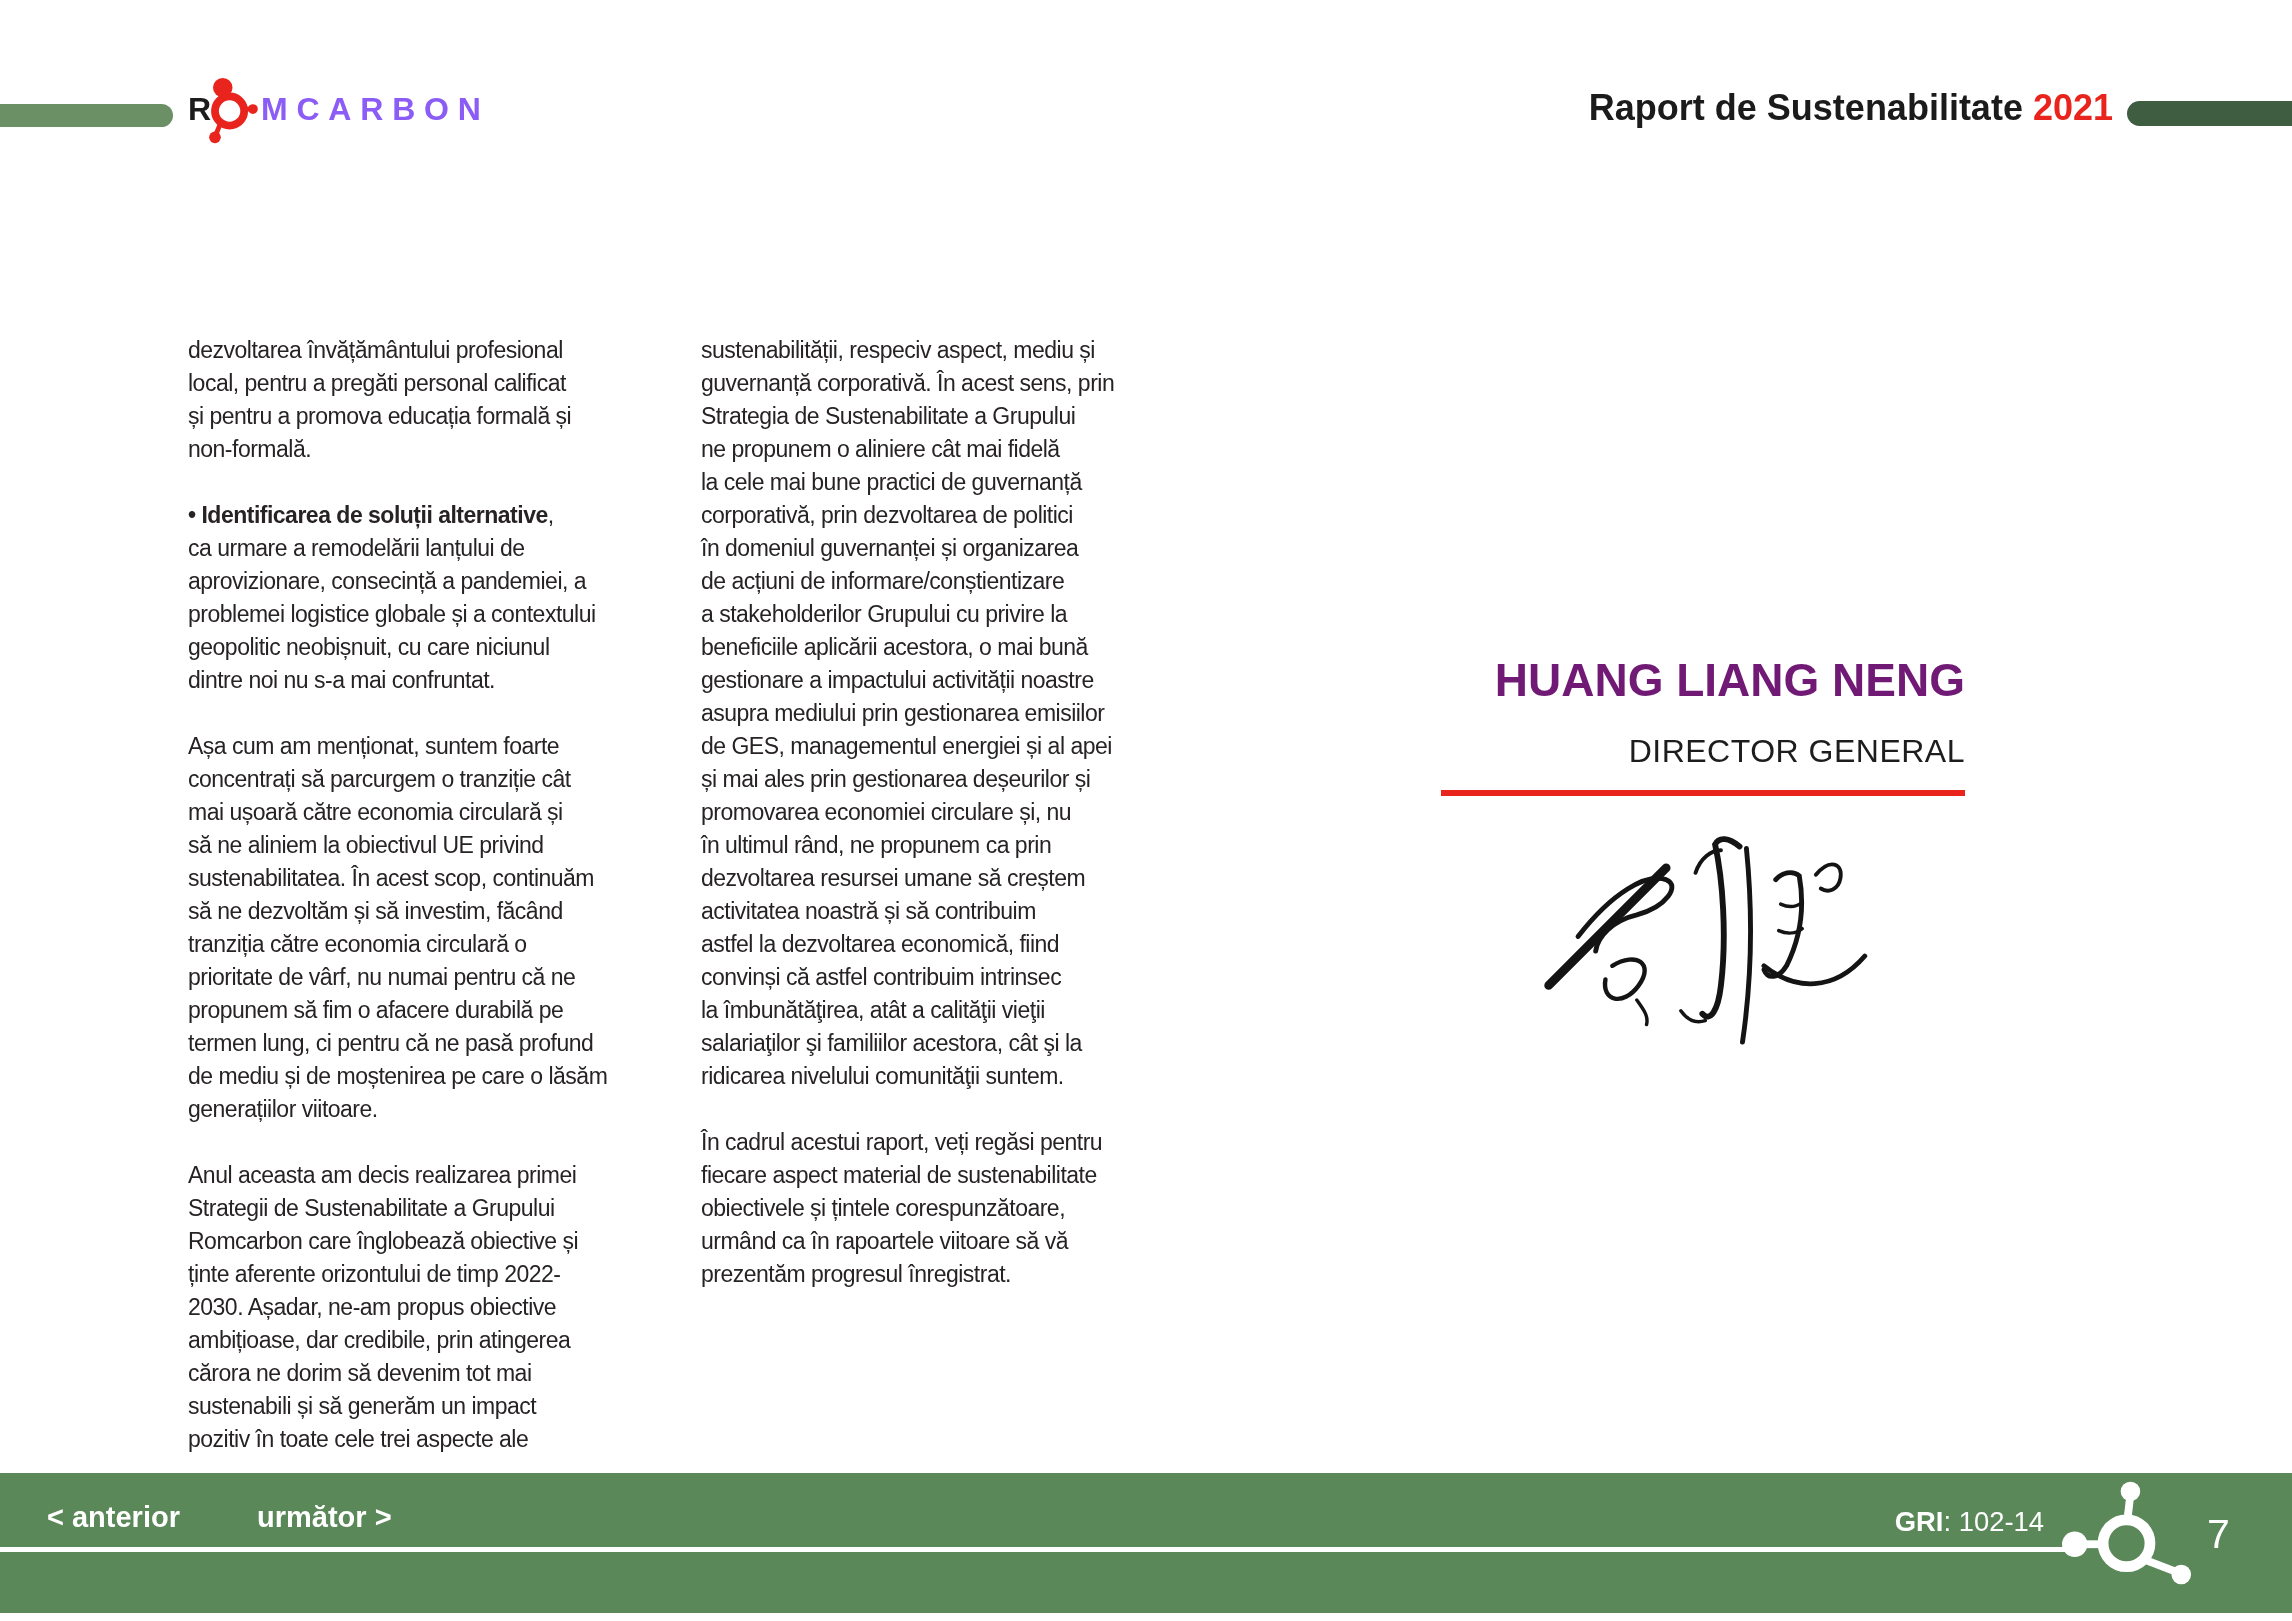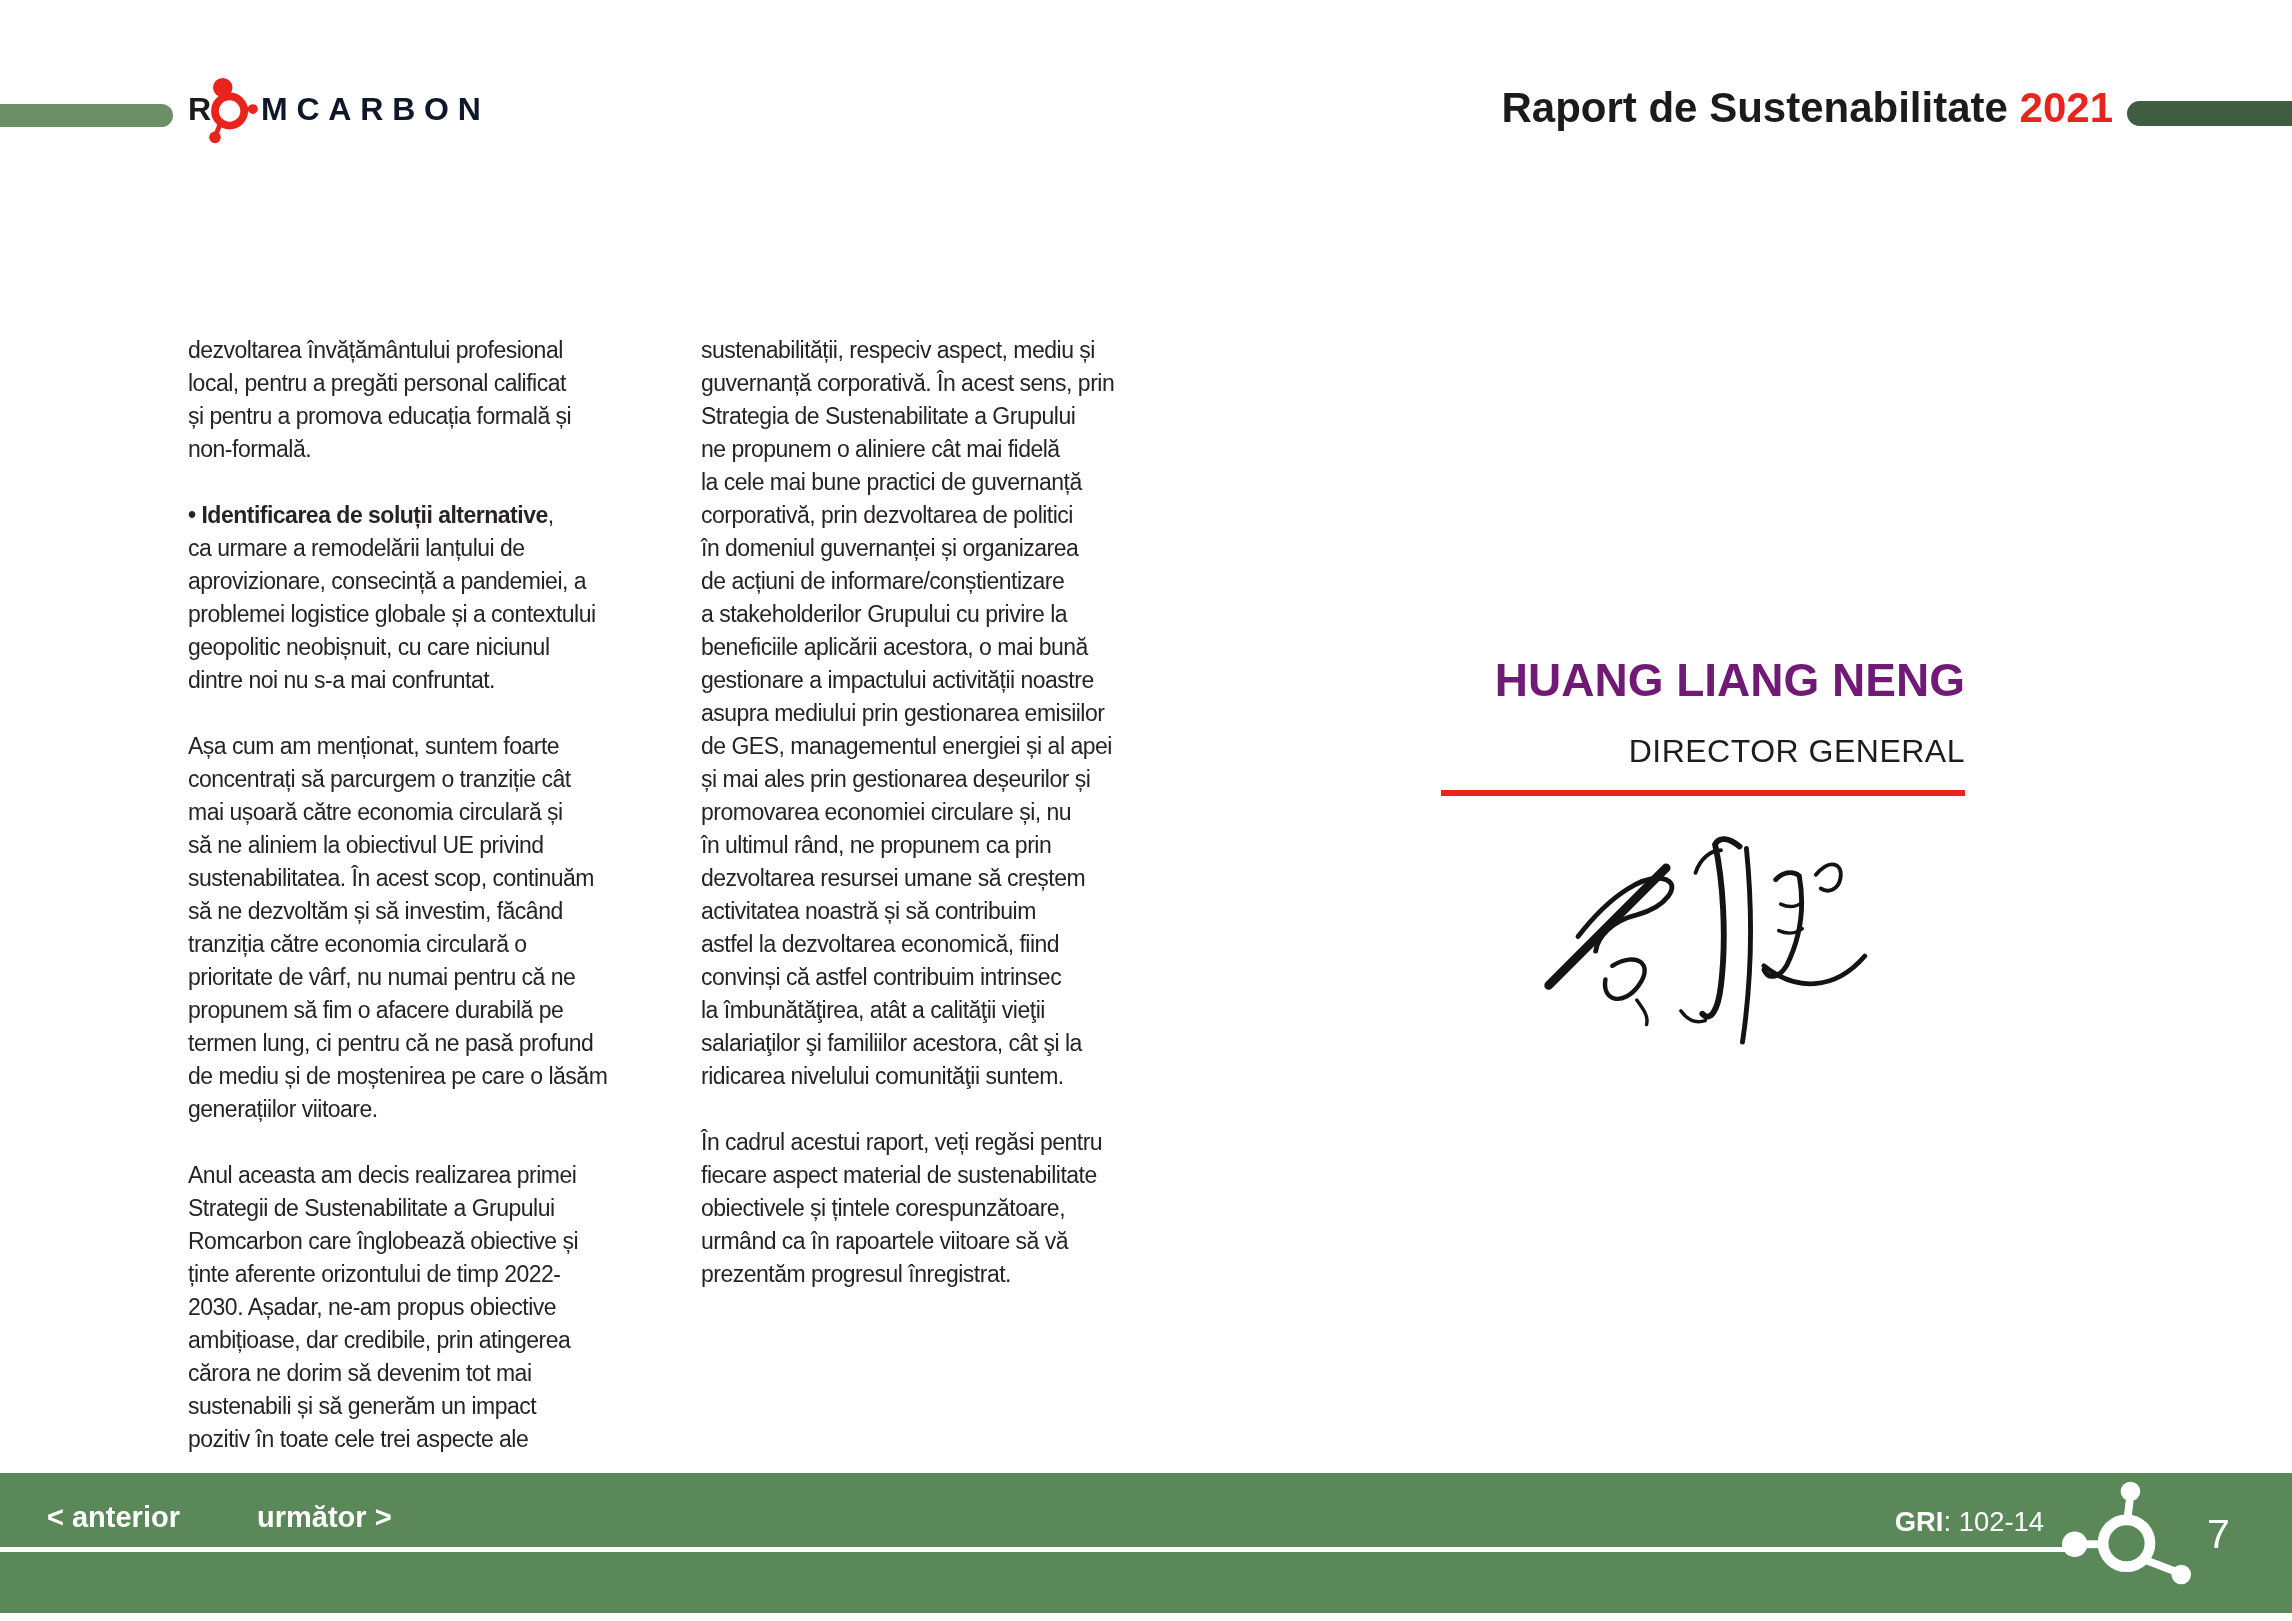--- a/index.html
+++ b/index.html
@@ -11,23 +11,23 @@
   }
   html,body{margin:0;padding:0;background:#ffffff;}
   .page{
     position:relative;width:2293px;height:1621px;background:#ffffff;overflow:hidden;
     font-family:"Liberation Sans",sans-serif;color:var(--ink);
   }
   
   .bar-left{position:absolute;left:0;top:104px;width:173px;height:22.5px;background:var(--green-light);border-radius:0 11.8px 11.8px 0;}
   .bar-right{position:absolute;right:0;top:101px;width:166px;height:24.5px;background:var(--green-dark);border-radius:12.7px 0 0 12.7px;}
   .logo-r{position:absolute;left:188px;top:93px;font-size:32px;line-height:32px;font-weight:bold;color:#1c1c1c;letter-spacing:2px;}
-  .logo-rest{position:absolute;left:261px;top:93px;font-size:32px;line-height:32px;font-weight:bold;color:#0f172a;letter-spacing:8.8px;}
+  .logo-rest{position:absolute;left:261px;top:93px;font-size:32px;line-height:32px;font-weight:bold;color:#8b5cf6;letter-spacing:8.8px;}
   .logo-molecule{position:absolute;left:204px;top:74px;}
-  .report-title{position:absolute;top:88px;right:180px;font-size:42px;line-height:40px;font-weight:bold;color:#1b1b1b;white-space:pre;}
+  .report-title{position:absolute;top:88px;right:180px;font-size:36px;line-height:40px;font-weight:bold;color:#1b1b1b;white-space:pre;}
   .report-title .year{color:var(--red);}
   
   .col{position:absolute;top:334px;width:512px;font-size:23px;letter-spacing:-0.5px;line-height:33px;color:var(--ink);}
   .col1{left:188px;}
   .col2{left:701px;}
   .para{margin:0 0 33px 0;}
   .line{white-space:pre;}
   .b{font-weight:bold;}
   
   .sig-name{position:absolute;left:1441px;top:653px;width:524px;text-align:right;font-size:46px;font-weight:bold;color:#701a75;letter-spacing:0px;}

